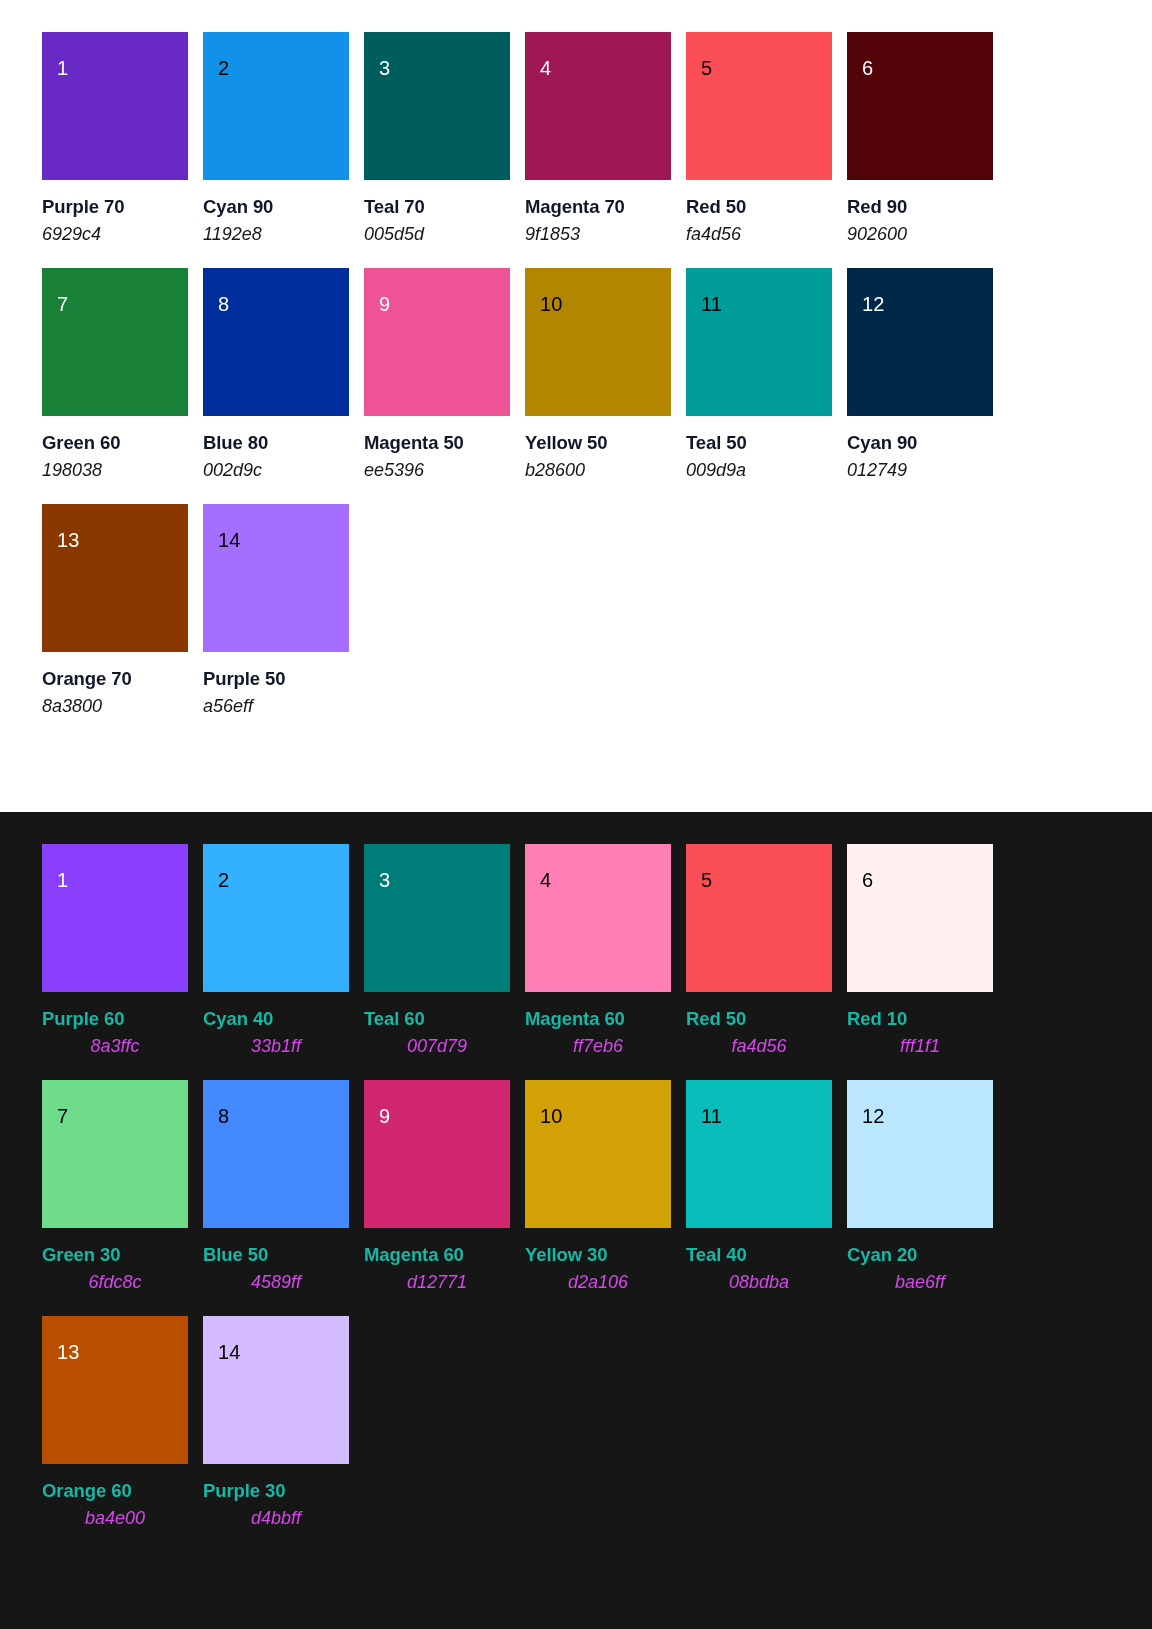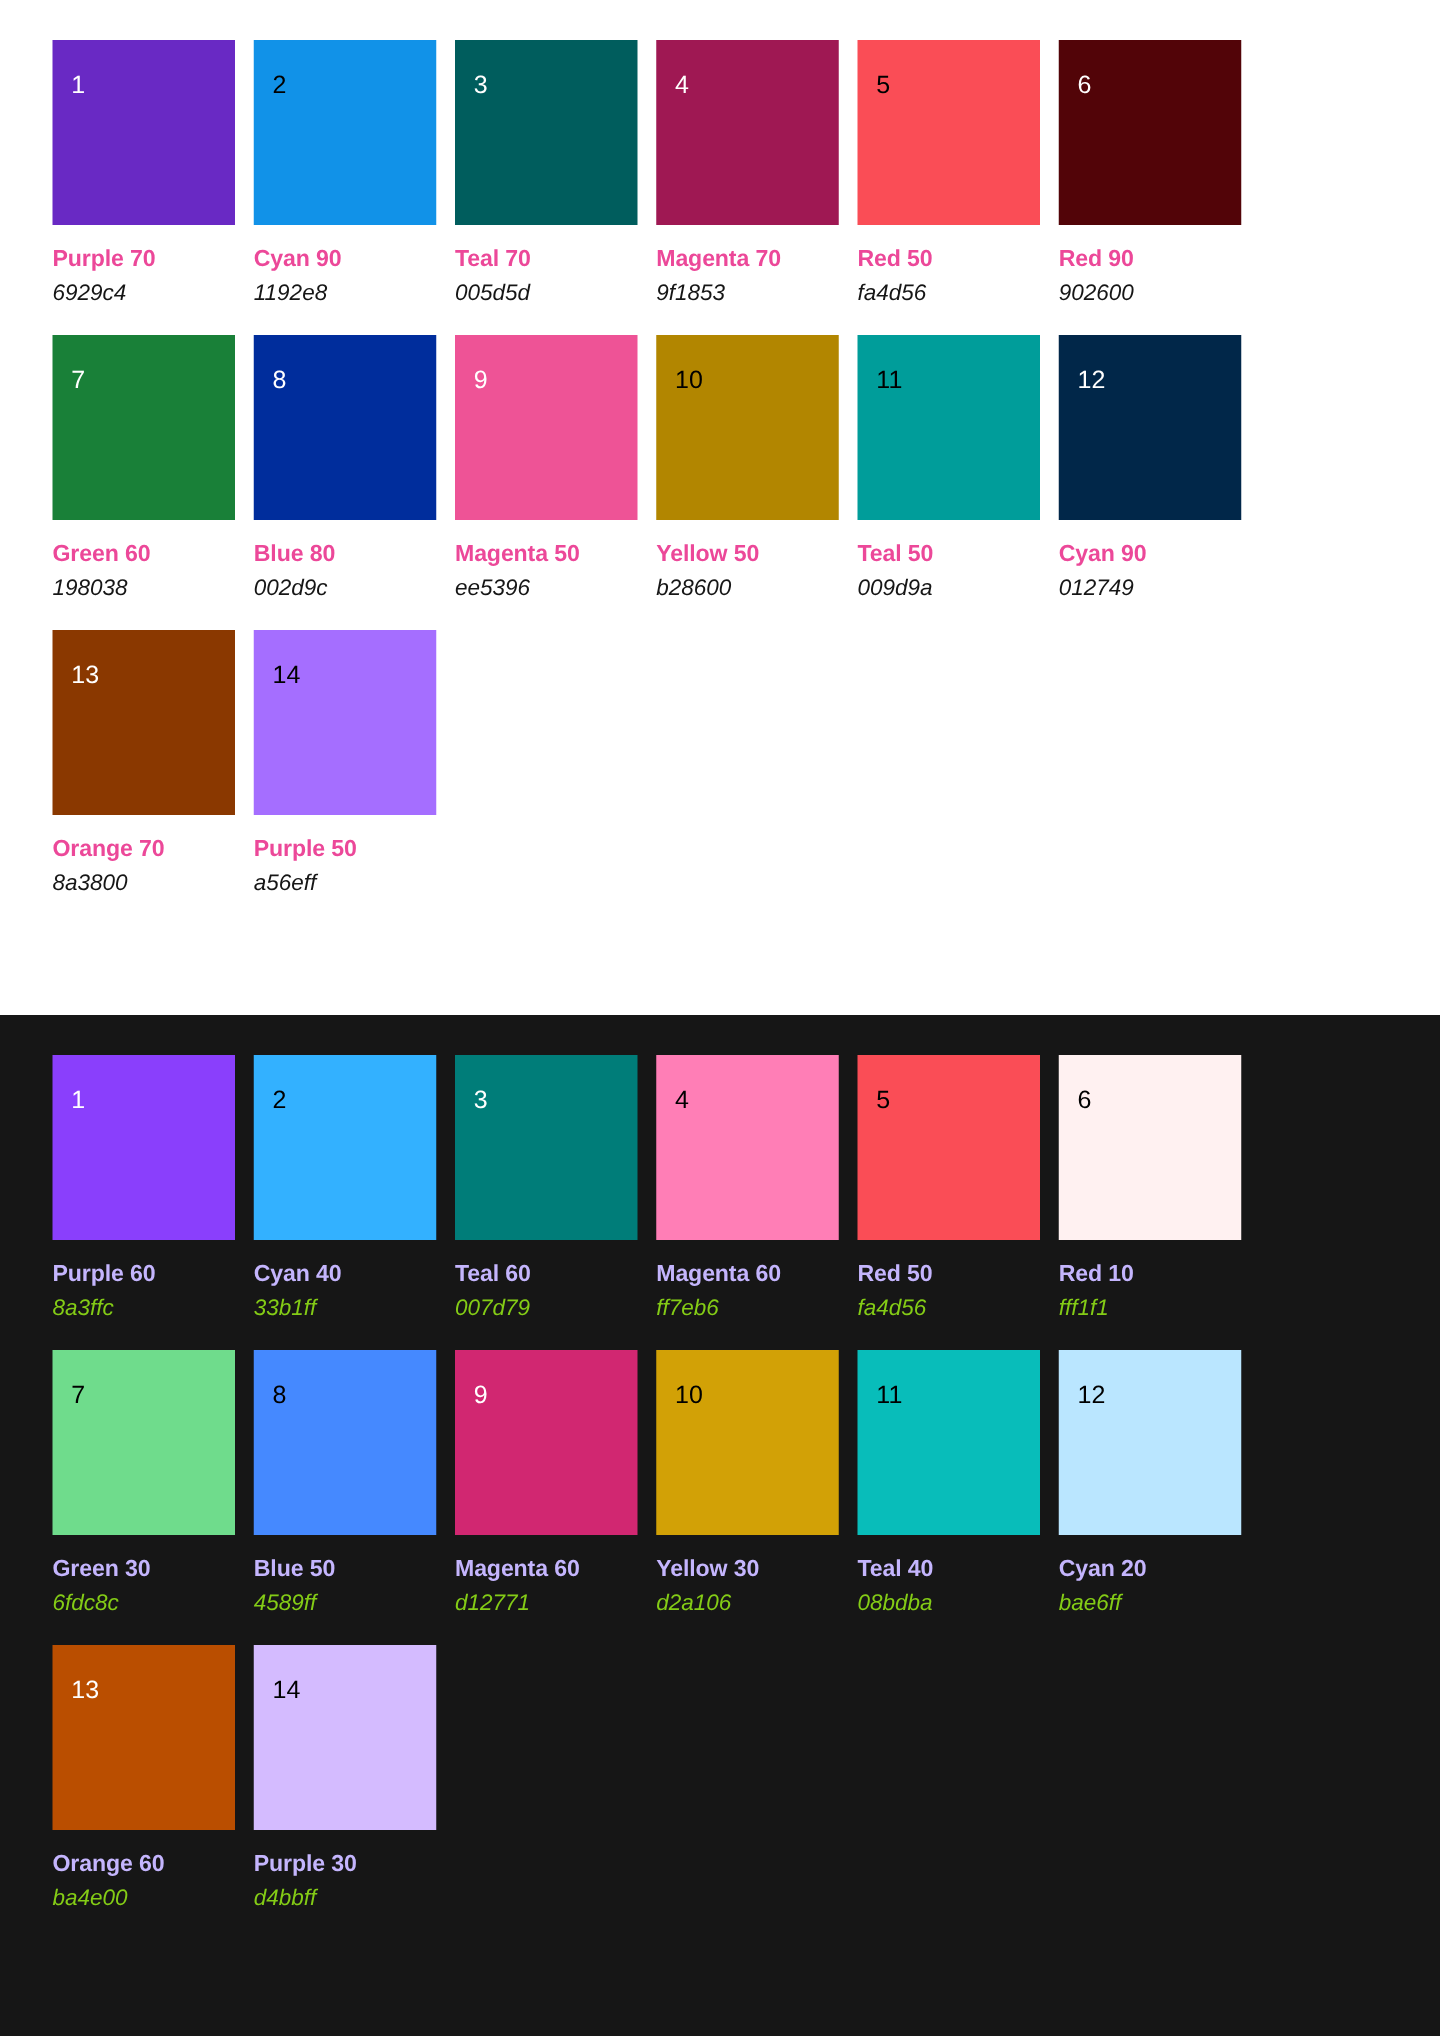--- a/index.html
+++ b/index.html
@@ -70,24 +70,24 @@
   .swatch-hex {
     margin-top: 6px;
     font-size: 18px;
     font-weight: 400;
     line-height: 1.2;
     letter-spacing: 0px;
     white-space: nowrap;
     font-style: italic;
   }
 
-  .section-light .swatch-name { color: #ec4899; }
+  .section-light .swatch-name { color: #0f172a; }
   .section-light .swatch-hex  { color: #161616; }
-  .section-dark  .swatch-name { color: #c4b5fd; }
-  .section-dark  .swatch-hex  { color: #84cc16; }
+  .section-dark  .swatch-name { color: #14b8a6; }
+  .section-dark  .swatch-hex  { color: #d946ef; text-align: center; }
 </style>
 </head>
 <body>
 
 <div class="page">
 
   <div class="section section-light">
     <div class="grid" id="grid-light">
         <div class="swatch-cell">
           <div class="swatch-chip" style="background: rgb(105, 41, 196);">

